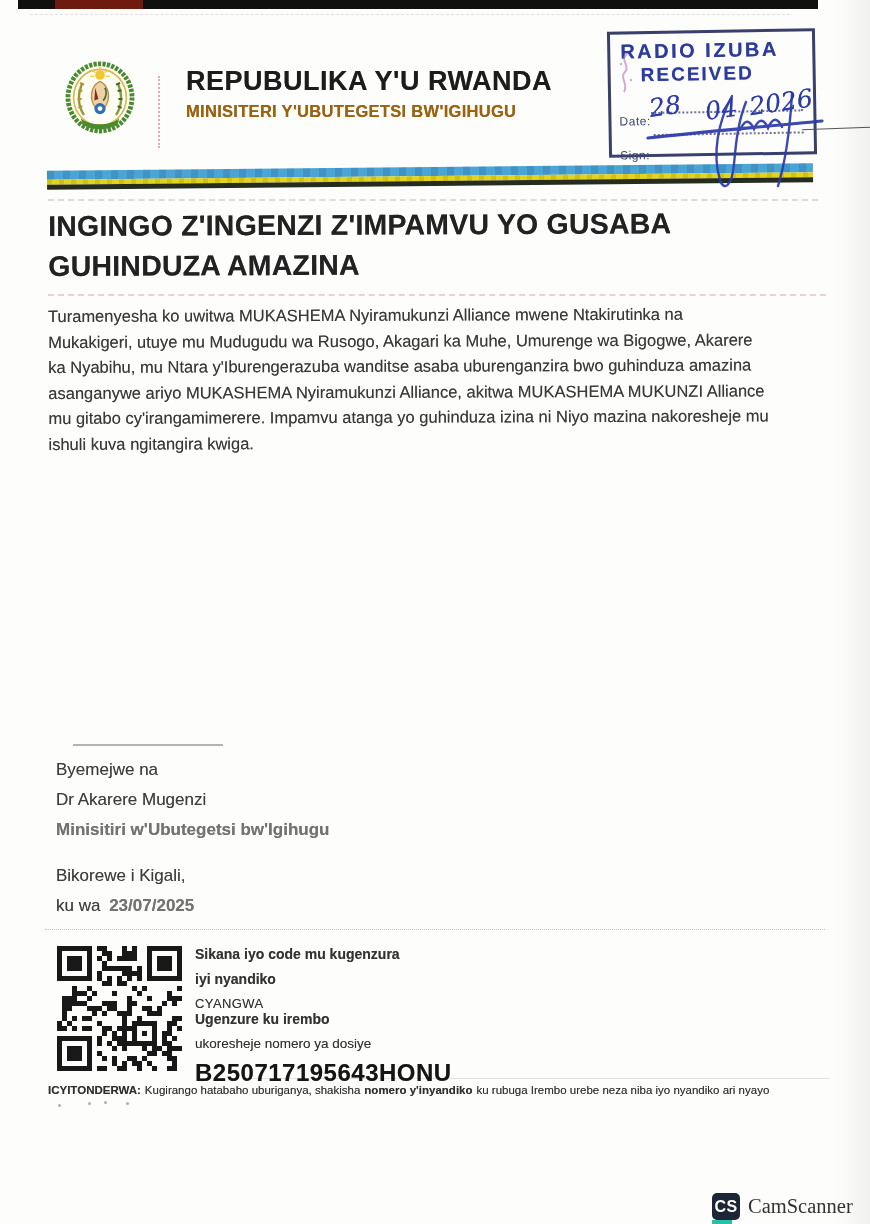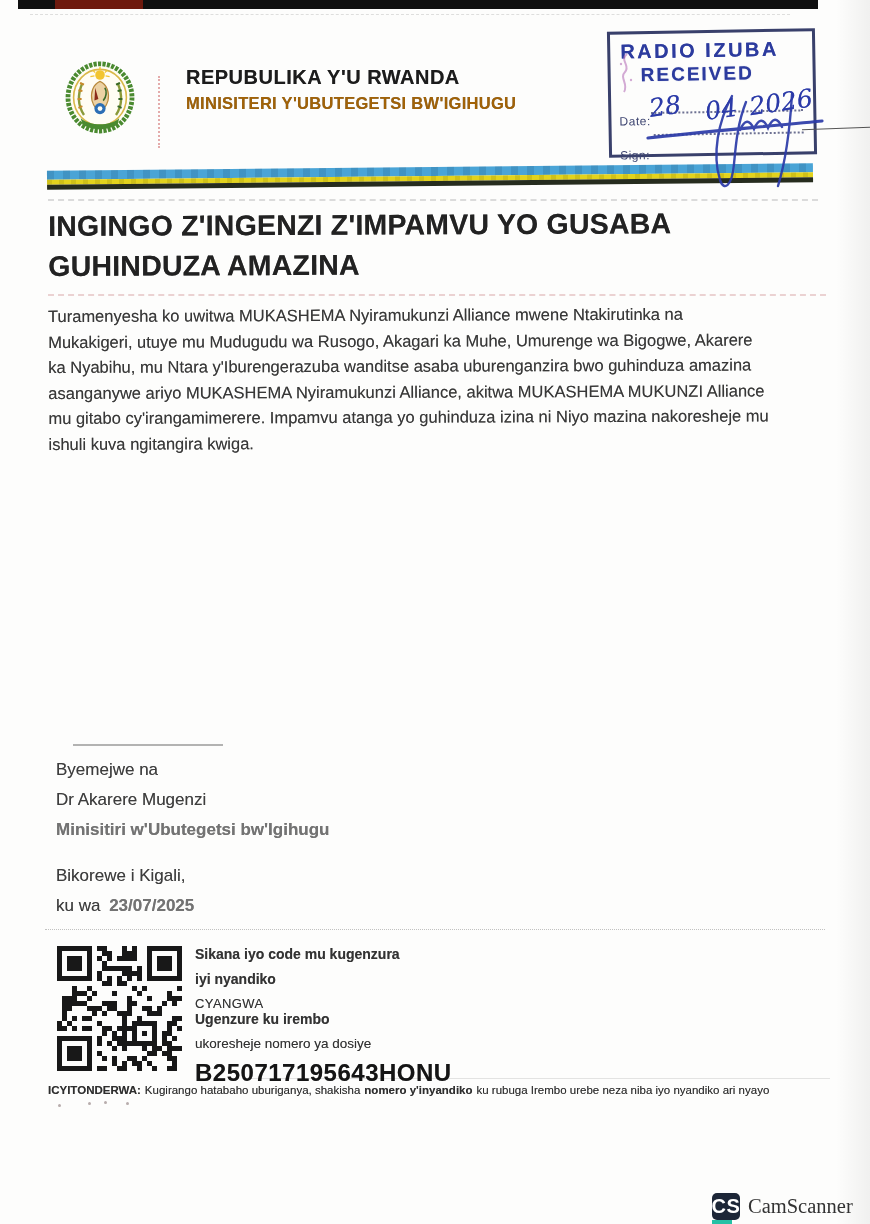--- a/index.html
+++ b/index.html
@@ -10,21 +10,21 @@
 
   
   .top-strip{position:absolute;left:18px;top:0;width:800px;height:9px;background:#101010;}
   .top-strip-red{position:absolute;left:55px;top:0;width:88px;height:9px;background:#6e1a0e;}
   .artifact{position:absolute;height:0;}
 
   
   .emblem{position:absolute;left:60px;top:56px;width:80px;height:86px;}
   .hdr-sep{position:absolute;left:158px;top:76px;height:72px;width:0;border-left:2px dotted #dc9090;opacity:.75;}
   .hdr-text{position:absolute;left:186px;top:66px;width:400px;color:#1c1c1c;}
-  .republic{font-size:20px;font-weight:bold;letter-spacing:.5px;text-shadow:0 0 .5px rgba(0,0,0,.55);}
+  .republic{font-size:27px;font-weight:bold;letter-spacing:.5px;text-shadow:0 0 .5px rgba(0,0,0,.55);}
   .ministry{margin-top:5px;font-size:16.5px;font-weight:bold;letter-spacing:.3px;color:#a16207;
     text-shadow:0 0 .5px rgba(0,0,0,.5);}
 
   
   .stamp{position:absolute;left:608px;top:30px;width:202px;height:120px;border:3px solid #39406b;
     transform:rotate(-1deg);color:#2c3b9e;}
   .stamp-org{margin:6px 0 0 10px;font-size:20px;font-weight:bold;letter-spacing:2.5px;
     text-shadow:0 0 .6px rgba(44,59,158,.7);}
   .stamp-status{margin:1px 0 0 30px;font-size:19px;font-weight:bold;letter-spacing:2px;
     text-shadow:0 0 .8px rgba(44,59,158,.6);}
@@ -75,21 +75,21 @@
   .notice{position:absolute;left:48px;top:1084px;width:800px;font-size:11.5px;color:#2e2e2e;
     text-shadow:0 0 .4px rgba(0,0,0,.4);}
   .notice .nb{font-weight:bold;}
   .notice .sp{margin:0 2px;}
   .dot{position:absolute;width:3px;height:3px;background:#9a8a8a;border-radius:50%;opacity:.7;}
 
   
   .cam{position:absolute;left:712px;top:1193px;display:flex;align-items:center;}
   .cs-icon{position:relative;width:28px;height:27px;background:#1c2637;border-radius:5px;
     display:flex;align-items:center;justify-content:center;}
-  .cs-icon span{color:#fff;font-weight:bold;font-size:20px;letter-spacing:.5px;}
+  .cs-icon span{color:#fff;font-weight:bold;font-size:16px;letter-spacing:.5px;}
   .cs-teal{position:absolute;left:0;bottom:-4px;width:20px;height:4px;background:#25c1a5;}
   .cam-text{margin-left:8px;font-family:"Liberation Serif",serif;font-size:20.5px;color:#333;}
 </style>
 </head>
 <body>
 
 <div class="page">
 
   <div class="top-strip"></div>
   <div class="top-strip-red"></div>

